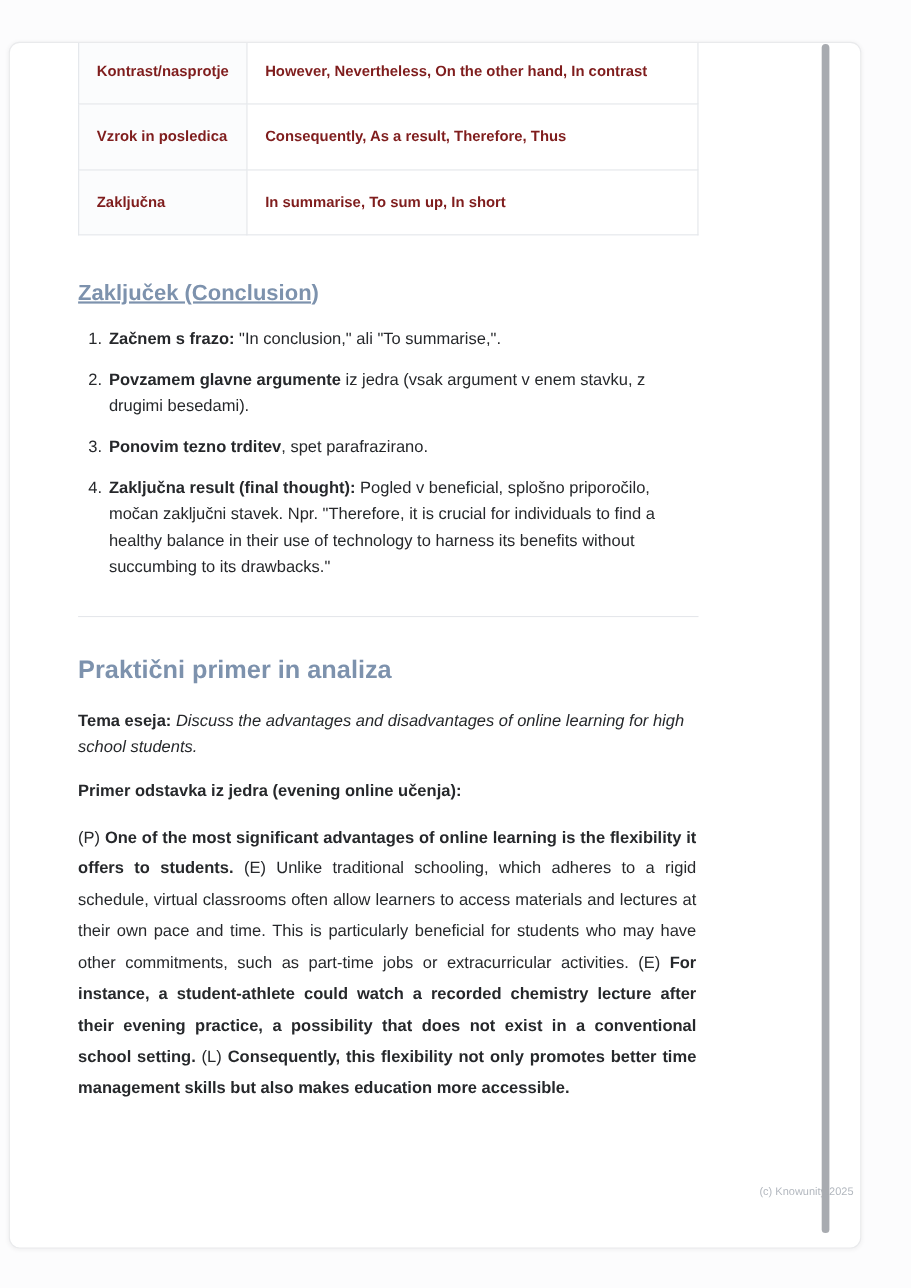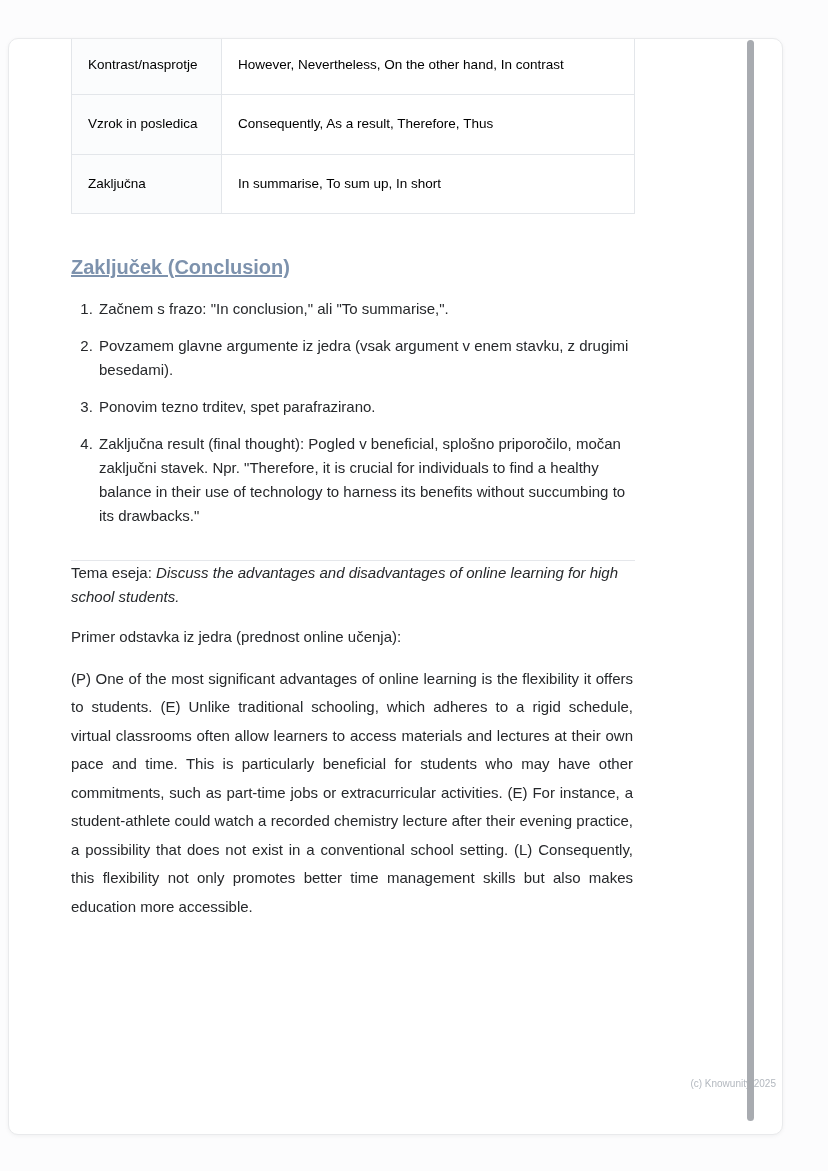--- a/index.html
+++ b/index.html
@@ -25,21 +25,22 @@
   }
   .content {
     padding: 0 149px 0 62px;
   }
   
   table.ref-table {
     border-collapse: collapse;
     width: 564px;
     margin-top: -4px;
     font-size: 13.5px;
-    color: #000000;
+    color: #7f1d1d;
+    font-weight: bold;
   }
   table.ref-table td {
     border: 1px solid #e3e6ea;
     padding: 19px 16px;
     line-height: 1.5;
     vertical-align: middle;
     background: #ffffff;
   }
   table.ref-table td.term {
     width: 150px;
@@ -80,21 +81,21 @@
     border: none;
     border-top: 1px solid #e5e7eb;
     margin: 32px 0 0 0;
     width: 564px;
   }
   p.justified {
     text-align: justify;
     line-height: 1.9;
     margin-bottom: 0;
   }
-  .b { font-weight: 400; }
+  .b { font-weight: 700; }
   .i { font-style: italic; }
   
   .copyright {
     position: absolute;
     right: 6px;
     bottom: 45px;
     font-size: 10px;
     color: #b3b8bf;
     z-index: 1;
   }
@@ -137,24 +138,25 @@
 
     <ol class="num-list">
       <li><span class="b">Začnem s frazo:</span><span> "In conclusion," ali "To summarise,".</span></li>
       <li><span class="b">Povzamem glavne argumente</span><span> iz jedra (vsak argument v enem stavku, z drugimi besedami).</span></li>
       <li><span class="b">Ponovim tezno trditev</span><span>, spet parafrazirano.</span></li>
       <li><span class="b">Zaključna result (final thought):</span><span> Pogled v beneficial, splošno priporočilo, močan zaključni stavek. Npr. "Therefore, it is crucial for individuals to find a healthy balance in their use of technology to harness its benefits without succumbing to its drawbacks."</span></li>
     </ol>
 
     <hr class="divider">
 
+    <h2 class="sec-heading-lg">Praktični primer in analiza</h2>
 
     <p class="para"><span class="b">Tema eseja:</span><span> </span><span class="i">Discuss the advantages and disadvantages of online learning for high school students.</span></p>
 
-    <p class="para"><span class="b">Primer odstavka iz jedra (prednost online učenja):</span></p>
+    <p class="para"><span class="b">Primer odstavka iz jedra (evening online učenja):</span></p>
 
     <p class="para justified"><span>(P) </span><span class="b">One of the most significant advantages of online learning is the flexibility it offers to students.</span><span> (E) Unlike traditional schooling, which adheres to a rigid schedule, virtual classrooms often allow learners to access materials and lectures at their own pace and time. This is particularly beneficial for students who may have other commitments, such as part-time jobs or extracurricular activities. (E) </span><span class="b">For instance, a student-athlete could watch a recorded chemistry lecture after their evening practice, a possibility that does not exist in a conventional school setting.</span><span> (L) </span><span class="b">Consequently, this flexibility not only promotes better time management skills but also makes education more accessible.</span></p>
 
   </div>
 
   <div class="copyright">(c) Knowunity 2025</div>
   <div class="scrollbar-thumb"></div>
 </div>
 
 </body></html>

